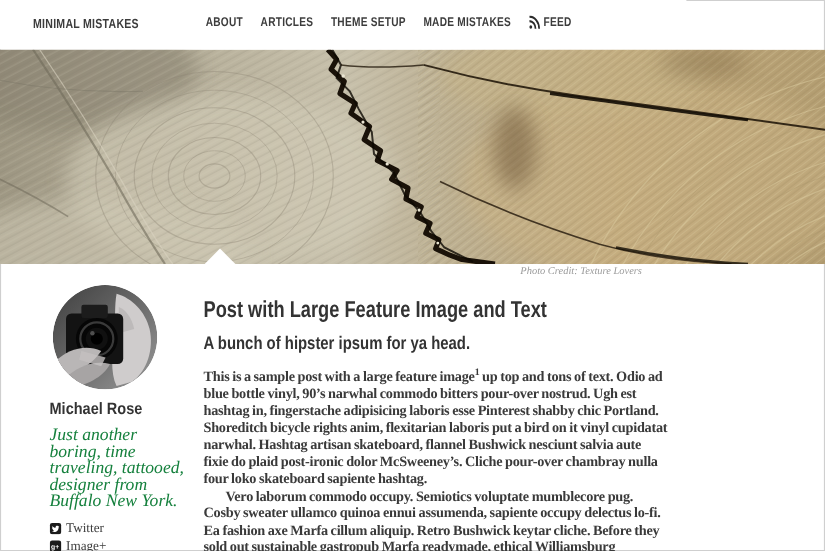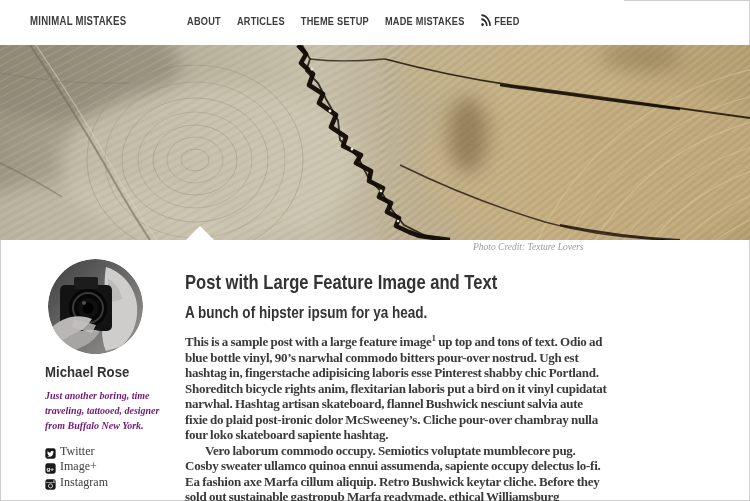--- a/index.html
+++ b/index.html
@@ -33,24 +33,24 @@
     font-family:"Liberation Serif",serif;font-style:italic;font-size:9.5px;color:#9b9b9b;
   }
   
   .sidebar{position:absolute;left:45px;top:259px;width:128px;}
   .avatar{width:95px;height:95px;border-radius:50%;overflow:hidden;margin-left:3px;display:block;}
   .author-name{
     margin-top:9px;font-family:"Liberation Sans",sans-serif;font-weight:bold;font-size:15px;
     color:#333;white-space:nowrap;transform:scaleX(.88);transform-origin:0 50%;
   }
   .author-bio{
-    margin-top:8px;font-style:italic;font-size:10px;line-height:15px;color:#701a75;width:126px;font-weight:bold;
+    margin-top:8px;font-style:italic;font-size:16px;line-height:15px;color:#15803d;width:126px;
   }
   .social{margin-top:10px;list-style:none;padding:0;}
-  .social li{display:flex;align-items:flex-end;gap:4px;height:15.5px;font-size:12px;color:#3d3d3d;cursor:pointer;}
+  .social li{display:flex;align-items:center;gap:4px;height:15.5px;font-size:12px;color:#3d3d3d;cursor:pointer;}
   .sicon{width:11px;height:11px;flex:0 0 auto;display:inline-block;}
   
   .content{position:absolute;left:185px;top:263px;width:422px;color:#3a3a3a;}
   .post-title{
     margin:7px 0 0 0;font-family:"Liberation Sans",sans-serif;font-weight:bold;font-size:21px;
     color:#333;white-space:nowrap;transform:scaleX(.79);transform-origin:0 50%;
   }
   .post-subtitle{
     margin:9px 0 0 0;font-family:"Liberation Sans",sans-serif;font-weight:bold;font-size:16.5px;
     color:#333;white-space:nowrap;transform:scaleX(.82);transform-origin:0 50%;

